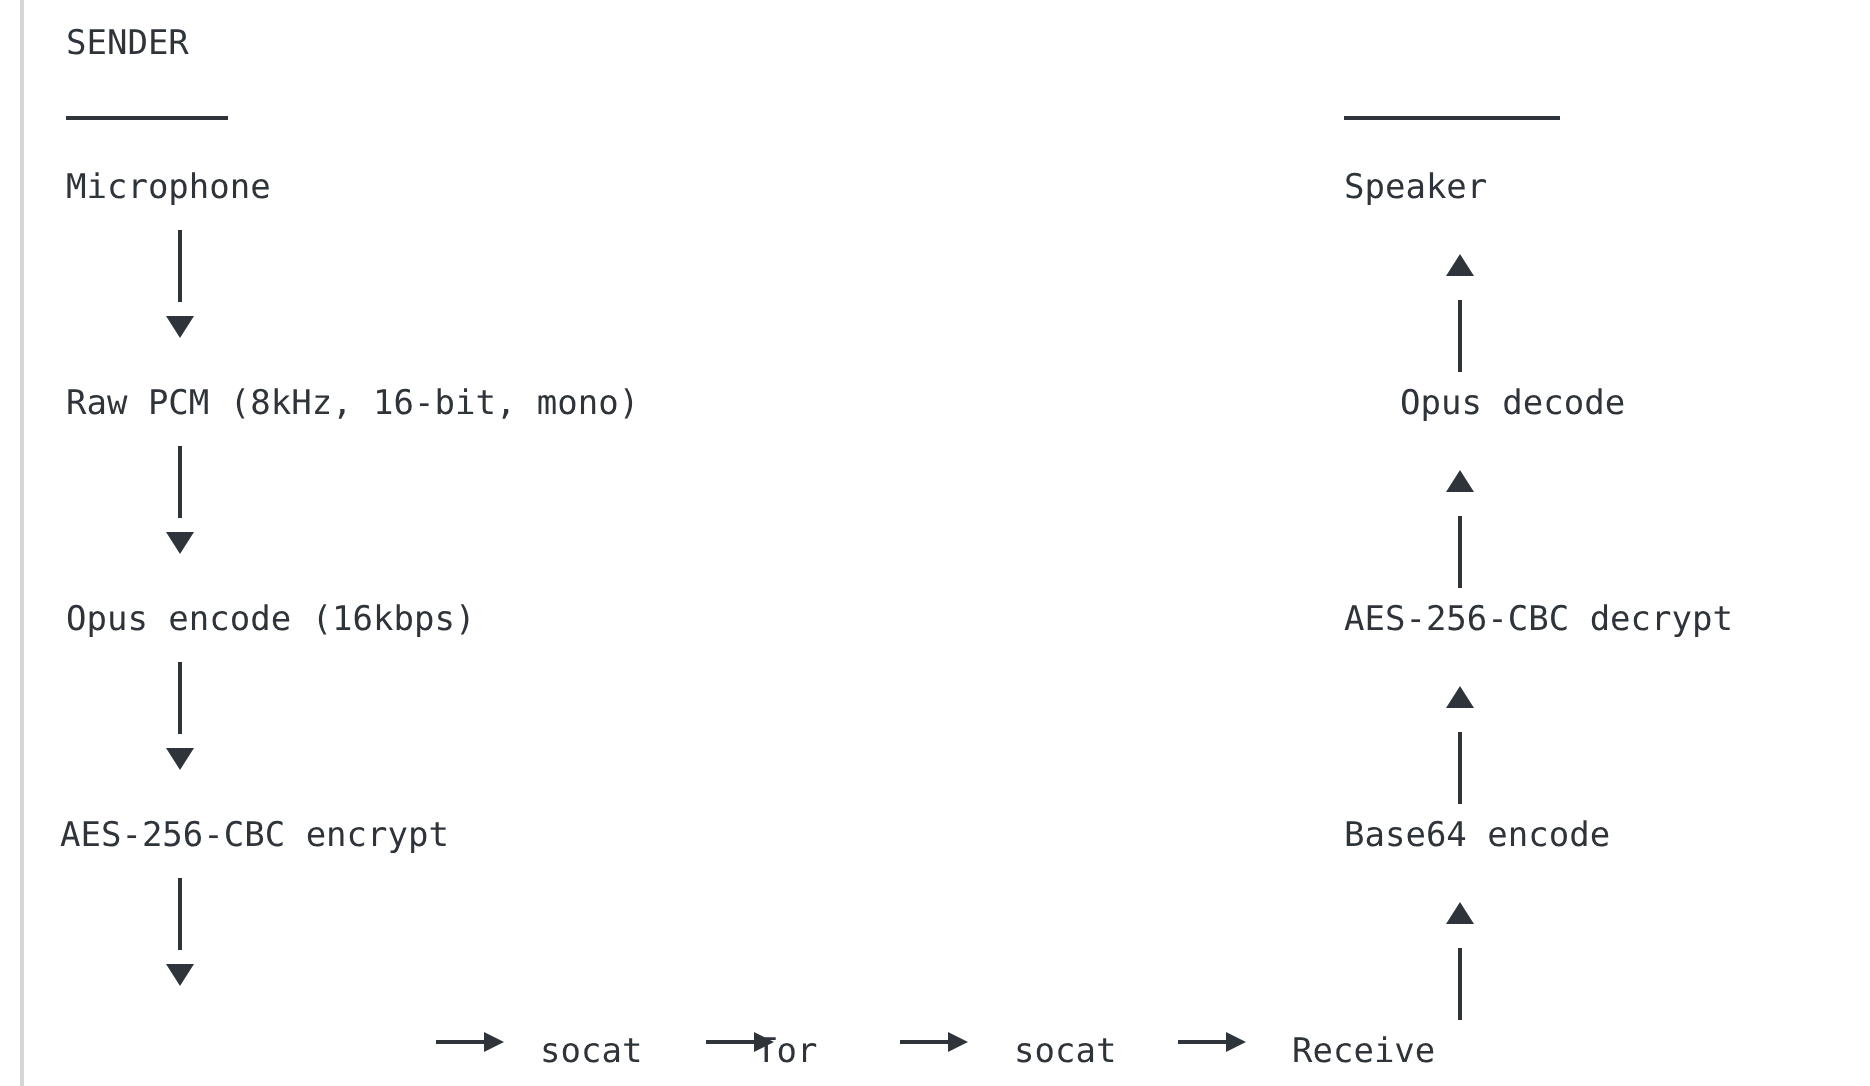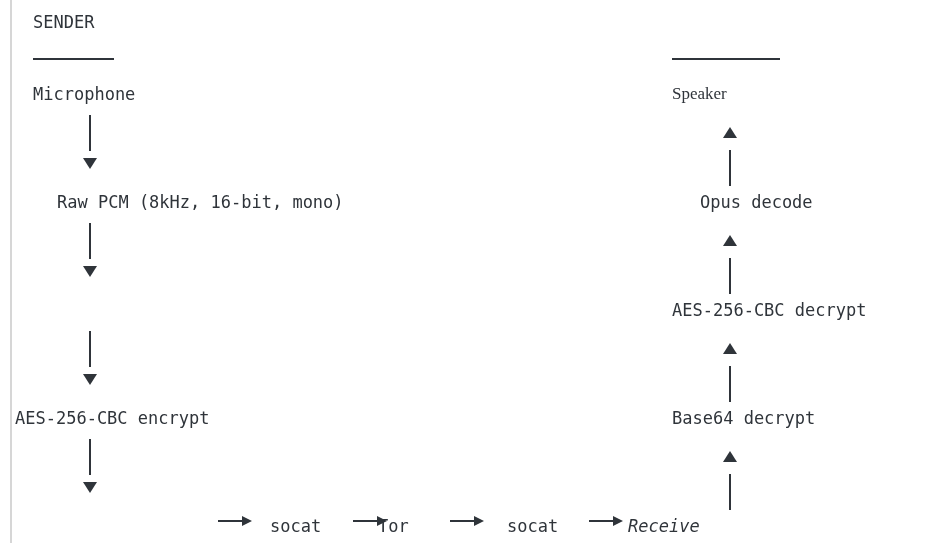--- a/index.html
+++ b/index.html
@@ -65,27 +65,28 @@
 <div class="canvas">
 
   <div class="abs left-rule"></div>
 
   <div class="abs txt" style="left:33px; top:4px;">SENDER</div>
   <div class="abs h-rule" style="left:33px; top:58px; width:81px;"></div>
 
   <div class="abs h-rule" style="left:672px; top:58px; width:108px;"></div>
 
   <div class="abs txt" style="left:33px; top:76px;">Microphone</div>
-  <div class="abs txt" style="left:33px; top:184px;margin-left:24px;">Raw PCM (8kHz, 16-bit, mono)</div>
-  <div class="abs txt" style="left:15px; top:400px;">AES-256-CBC encrypt</div>
+  <div class="abs txt" style="left:33px; top:184px;">Raw PCM (8kHz, 16-bit, mono)</div>
+  <div class="abs txt" style="left:33px; top:292px;">Opus encode (16kbps)</div>
+  <div class="abs txt" style="left:30px; top:400px;">AES-256-CBC encrypt</div>
 
-  <div class="abs txt" style="left:672px; top:76px;font-family:Liberation Serif, serif;">Speaker</div>
+  <div class="abs txt" style="left:672px; top:76px;">Speaker</div>
   <div class="abs txt" style="left:700px; top:184px;">Opus decode</div>
   <div class="abs txt" style="left:672px; top:292px;">AES-256-CBC decrypt</div>
-  <div class="abs txt" style="left:672px; top:400px;">Base64 decrypt</div>
+  <div class="abs txt" style="left:672px; top:400px;">Base64 encode</div>
 
   <div class="abs vline" style="left:89px; top:115px;"></div>
   <div class="abs tri-down" style="left:83px; top:158px;"></div>
 
   <div class="abs vline" style="left:89px; top:223px;"></div>
   <div class="abs tri-down" style="left:83px; top:266px;"></div>
 
   <div class="abs vline" style="left:89px; top:331px;"></div>
   <div class="abs tri-down" style="left:83px; top:374px;"></div>
 
@@ -124,15 +125,15 @@
     <div class="head"></div>
   </div>
 
   <div class="abs txt" style="left:507px; top:508px;">socat</div>
 
   <div class="abs arrow-right" style="left:589px; top:516px;">
     <div class="shaft"></div>
     <div class="head"></div>
   </div>
 
-  <div class="abs txt" style="left:628px; top:508px;font-style:italic;">Receive</div>
+  <div class="abs txt" style="left:646px; top:508px;">Receive</div>
 
 </div>
 
 </body></html>

